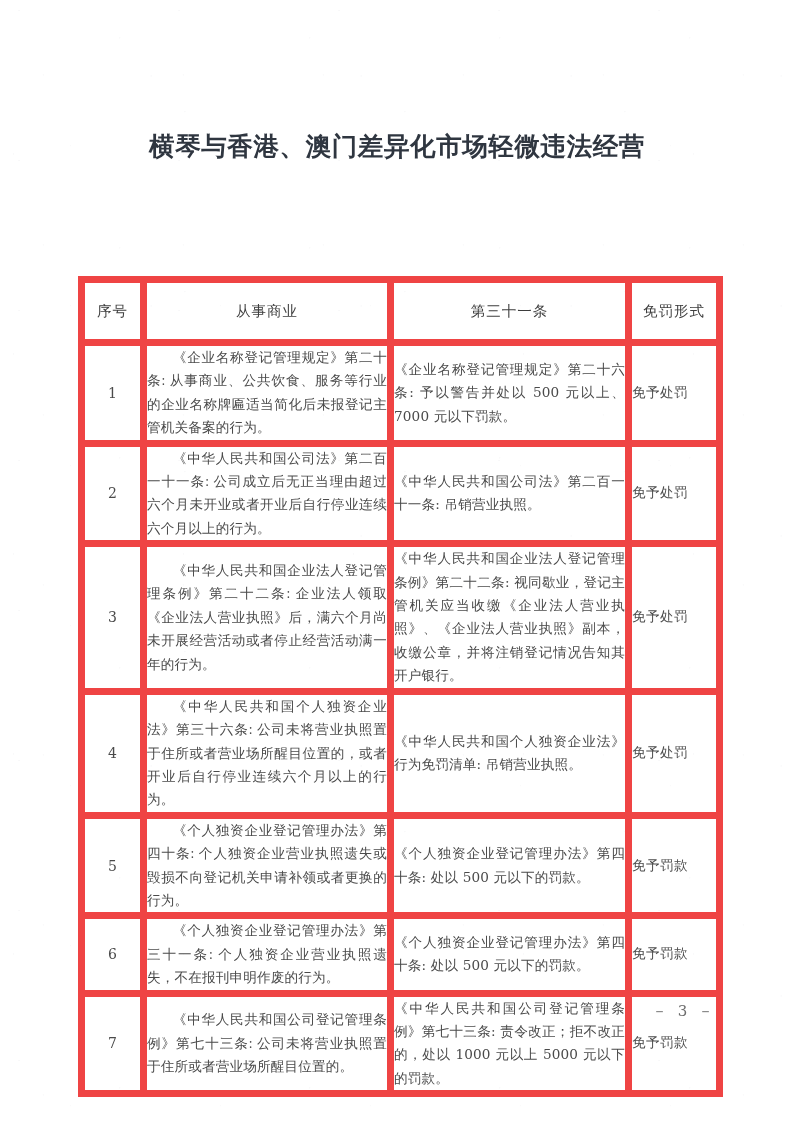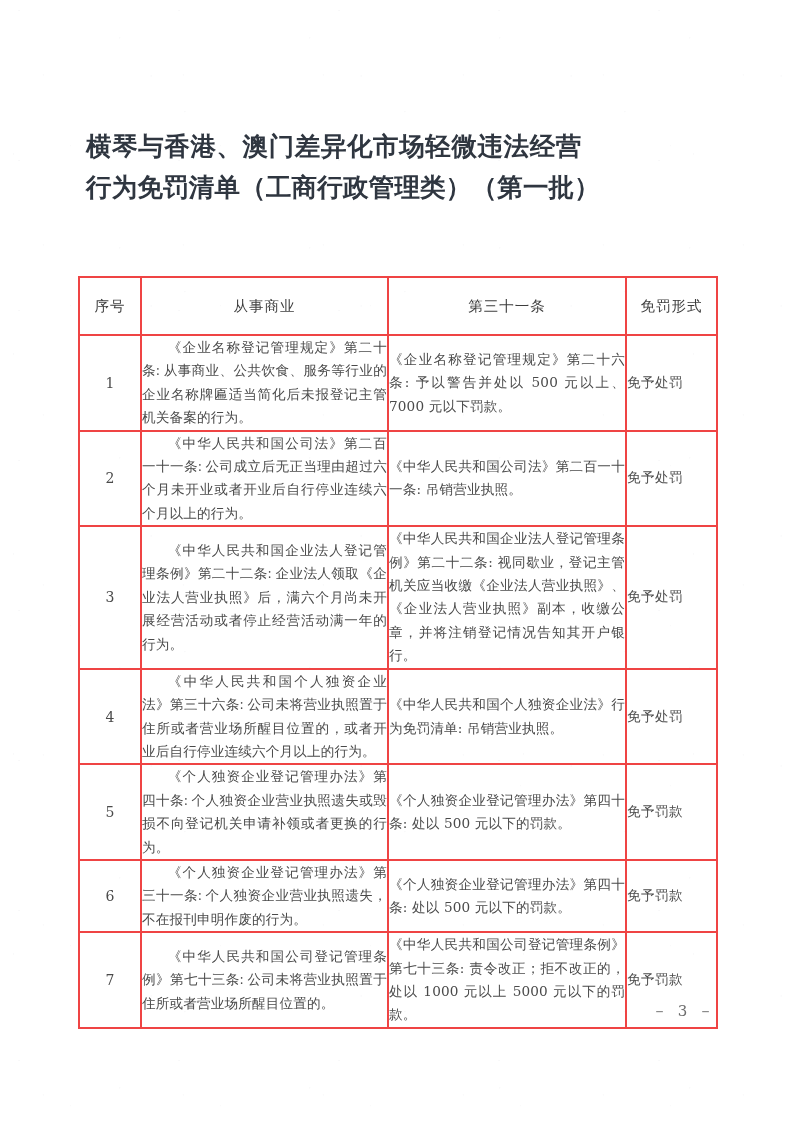--- a/index.html
+++ b/index.html
@@ -37,20 +37,21 @@
     position: absolute;
     inset: 0;
   }
 
   
   .doc-title {
     position: absolute;
     left: 86px;
     top: 126px;
     width: 622px;
+    text-align: center;
     font-family: "DejaVu Serif", "Liberation Serif", serif;
     font-weight: bold;
     font-size: 25.5px;
     line-height: 41px;
     letter-spacing: 0.6px;
     color: #2f3640;
   }
   .doc-title .line {
     display: block;
     white-space: nowrap;
@@ -63,21 +64,21 @@
   .reg-table {
     position: absolute;
     left: 78px;
     top: 276px;
     width: 638px;
     border-collapse: collapse;
     table-layout: fixed;
   }
   .reg-table th,
   .reg-table td {
-    border: 2px solid #ef4444;
+    border: 7px solid #ef4444;
     padding: 0;
     vertical-align: middle;
     color: #4a4a4a;
   }
   .col-no     { width: 62px; }
   .col-desc   { width: 247px; }
   .col-rule   { width: 238px; }
   .col-form   { width: 91px; }
 
   .reg-table thead th {
@@ -130,21 +131,20 @@
 </style>
 </head>
 <body>
 
 <div class="page">
 
   <div class="scan-noise"></div>
 
   <div class="doc-title">
     <span class="line line-1">横琴与香港、澳门差异化市场轻微违法经营</span>
-    <span class="line line-2">行为免罚清单（工商行政管理类）（第一批）</span>
   </div>
 
   <table class="reg-table">
     <colgroup>
       <col class="col-no">
       <col class="col-desc">
       <col class="col-rule">
       <col class="col-form">
     </colgroup>
     <thead>

